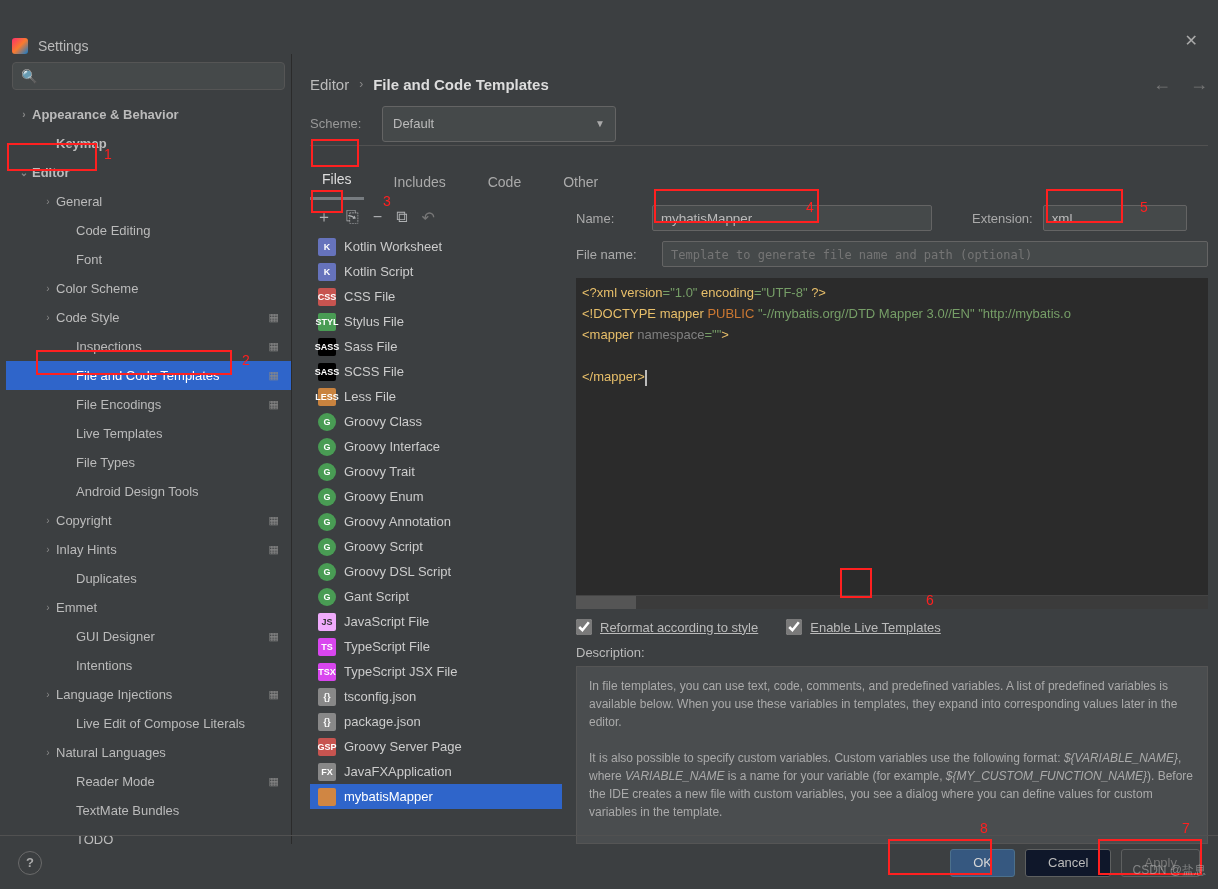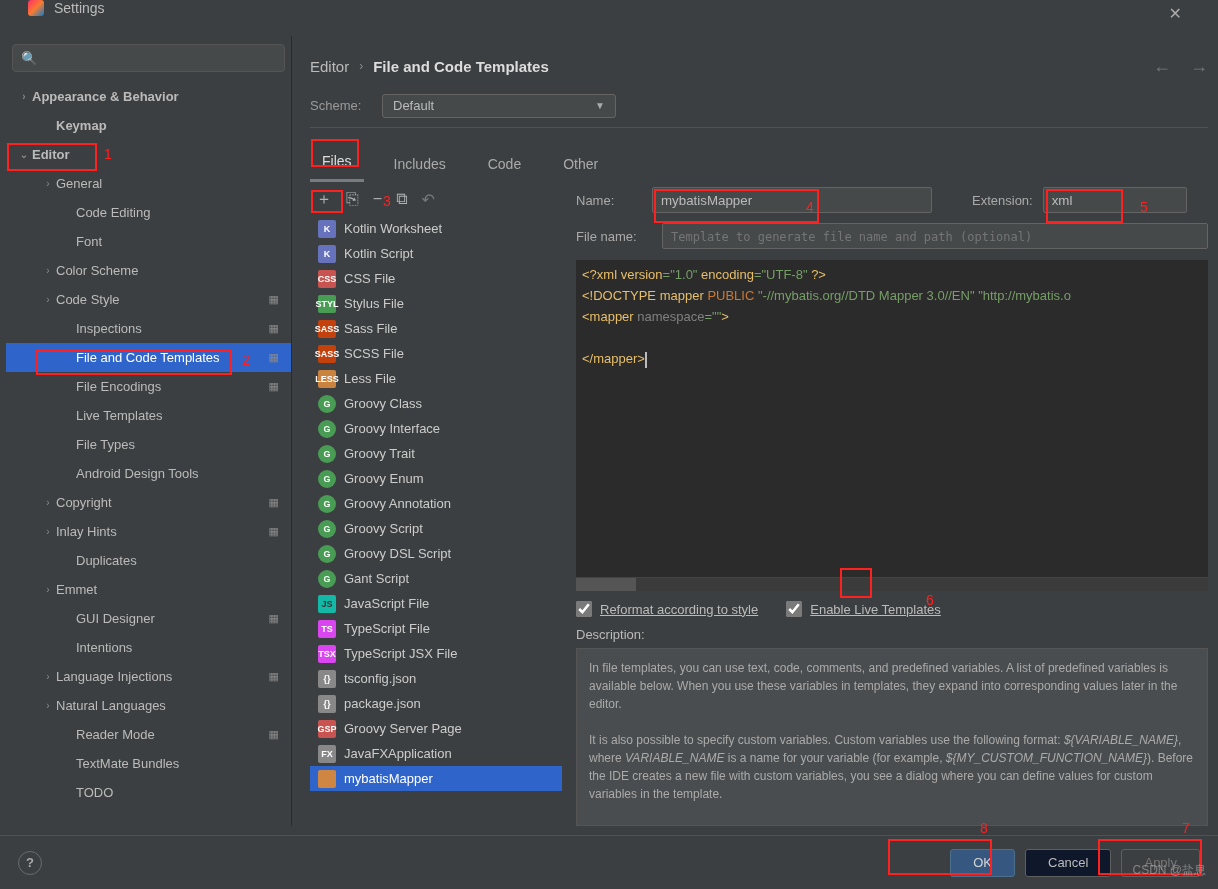--- a/index.html
+++ b/index.html
@@ -1,55 +1,55 @@
 <!DOCTYPE html>
 <html><head>
 <meta charset="utf-8">
 <style>
 * { margin:0; padding:0; box-sizing:border-box; font-family:"Segoe UI",Arial,sans-serif; }
 body { background:#3c3f41; color:#bbb; font-size:13px; width:1218px; height:889px; overflow:hidden; position:relative; }
-.titlebar { height:36px; display:flex; align-items:flex-start; padding:0 28px; }
+.titlebar { height:36px; display:flex; align-items:flex-end; padding:0 12px;margin-top:18px; }
 .app-icon { width:16px; height:16px; margin-right:10px; background:linear-gradient(135deg,#fe2e6b,#f97b2f,#0b7bd0); border-radius:3px; }
 .title { color:#bbb; font-size:14px; }
 .close-x { margin-left:auto; color:#aaa; font-size:16px; cursor:pointer; padding:4px 8px;}
 .main { display:flex; height:790px; }
 .sidebar { width:292px; background:#3c3f41; overflow-y:auto; padding:6px 0 6px 6px; border-right:1px solid #2b2b2b;}
 .search-wrap { padding:2px 6px 10px 6px;}
 .search { width:100%; height:28px; background:#45494a; border:1px solid #555; border-radius:4px; padding:0 8px; color:#bbb; }
 .tree-item { display:flex; align-items:center; height:29px; color:#bbb; cursor:pointer; padding-left:10px;}
 .tree-item.bold { font-weight:bold;}
 .tree-item.selected { background:#2f65ca; color:#fff;}
 .chev { width:16px; color:#888; font-size:10px; text-align:center; display:inline-block;}
 .indent1 { padding-left:34px;} .indent2 { padding-left:54px;}
 .gear-icon { margin-left:auto; margin-right:12px; color:#888; font-size:11px;}
 .content { flex:1; display:flex; flex-direction:column; padding:12px 10px 0 18px; position:relative;}
 .bc { display:flex; align-items:center; height:36px; font-size:15px;}
 .bc-arrow { margin:0 10px; color:#888; font-size:12px;}
 .nav-arrows { margin-left:auto; color:#777; font-size:18px;}
 .nav-arrows span { margin-left:14px; cursor:pointer;}
 .scheme-row { display:flex; align-items:center; height:44px; border-bottom:1px solid #515151; margin-bottom:16px;}
 .scheme-label { width:72px; color:#999;}
-.scheme-select { width:234px; height:24px; background:#45494a; border:1px solid #646464; border-radius:3px; color:#bbb; padding:0 10px; display:flex; align-items:center;}
+.scheme-select { width:234px; height:36px; background:#45494a; border:1px solid #646464; border-radius:3px; color:#bbb; padding:0 10px; display:flex; align-items:center;}
 .scheme-select .cv { margin-left:auto; color:#aaa; font-size:10px;}
 .tabs { display:flex; height:38px; align-items:end;}
 .tab { padding:0 12px 10px 12px; color:#aaa; cursor:pointer; font-size:14px;}
 .tab.active { color:#ddd; border-bottom:3px solid #777c80;}
 .split { display:flex; flex:1; min-height:0;}
 .left-col { width:252px; display:flex; flex-direction:column;}
 .toolbar { height:34px; display:flex; align-items:center; gap:14px; padding:0 6px;}
 .toolbar span { color:#afb1b3; cursor:pointer; font-size:16px;}
 .file-list { flex:1; overflow-y:auto;}
 .file-item { display:flex; align-items:center; height:25px; padding-left:8px; cursor:pointer; color:#ccc;}
 .file-item.sel { background:#2f65ca; color:#fff;}
 .fi-icon { width:18px; height:18px; margin-right:8px; display:flex; align-items:center; justify-content:center; font-size:9px; font-weight:bold; border-radius:2px;}
 .ic-g { background:#499c54; color:#fff; border-radius:50%;}
 .ic-css { background:#c75450; color:#fff;}
-.ic-sass { background:#c2410c; color:#fff;}
+.ic-sass { background:#000000; color:#fff;}
 .ic-styl { background:#499c54; color:#fff;}
-.ic-js { background:#14b8a6; color:#333;}
+.ic-js { background:#f0abfc; color:#333;}
 .ic-ts { background:#d946ef; color:#fff;}
 .ic-json { background:#888; color:#fff;}
 .ic-less { background:#c9833f; color:#fff;}
 .ic-kt { background:#6673bc; color:#fff;}
 .ic-gsp { background:#c75450; color:#fff;}
 .ic-xml { background:#d08643; color:#fff;}
 .ic-fx { background:#888; color:#fff;}
 .right-col { flex:1; display:flex; flex-direction:column; padding-left:14px; min-width:0;}
 .field-row { display:flex; align-items:center; height:36px; gap:10px;}
 .field-label { color:#aaa; min-width:66px;}
@@ -181,20 +181,24 @@
         </div>
         <div class="tree-item indent2">
           <span class="chev"></span>
           <span>Intentions</span>
         </div>
         <div class="tree-item indent1">
           <span class="chev">›</span>
           <span>Language Injections</span>
           <span class="gear-icon">▦</span>
         </div>
+        <div class="tree-item indent2">
+          <span class="chev"></span>
+          <span>Live Edit of Compose Literals</span>
+        </div>
         <div class="tree-item indent1">
           <span class="chev">›</span>
           <span>Natural Languages</span>
         </div>
         <div class="tree-item indent2">
           <span class="chev"></span>
           <span>Reader Mode</span>
           <span class="gear-icon">▦</span>
         </div>
         <div class="tree-item indent2">

